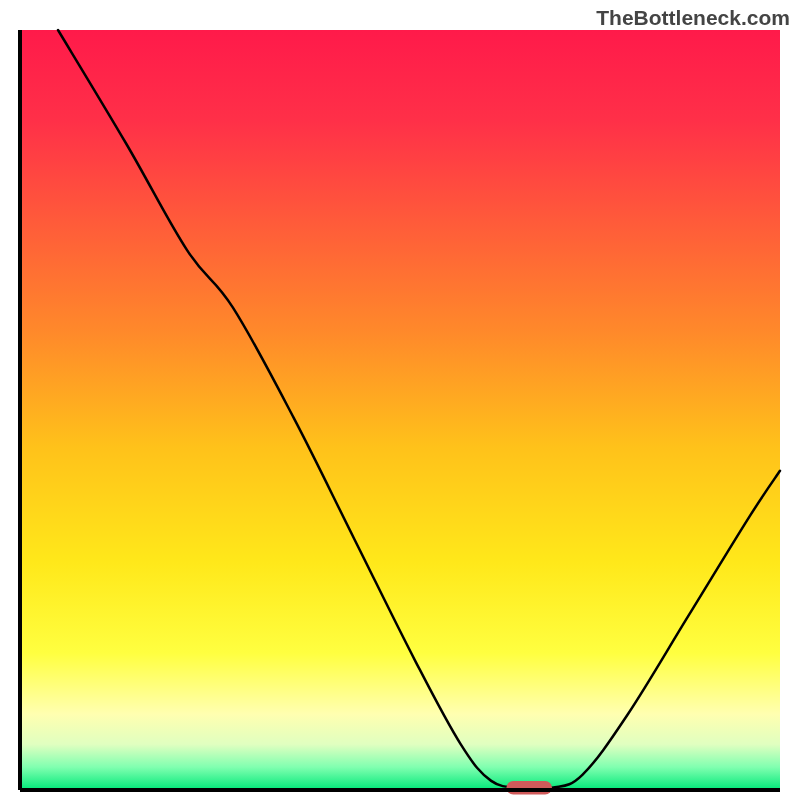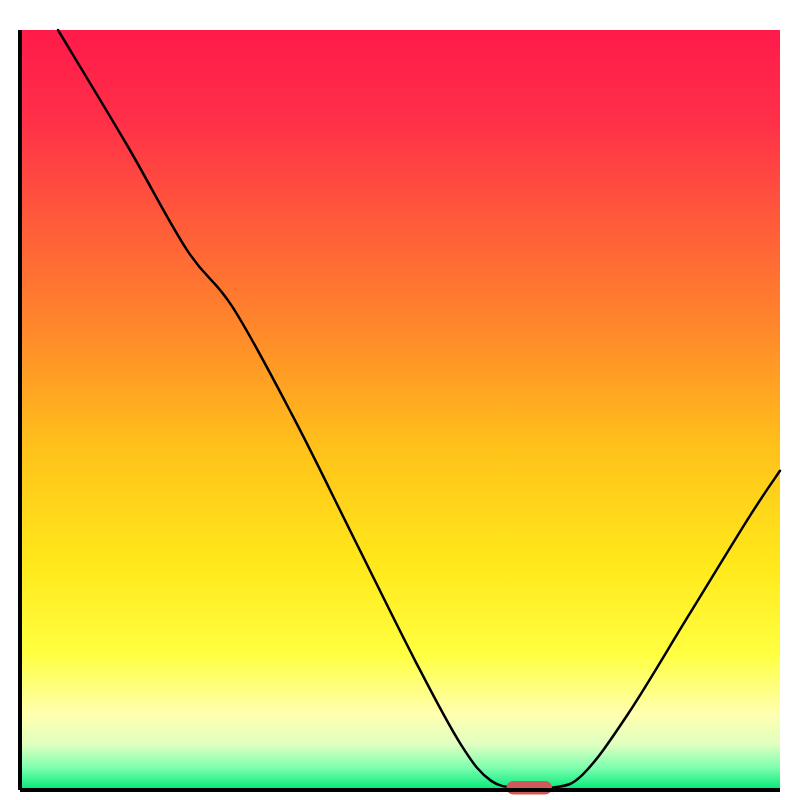--- a/index.html
+++ b/index.html
@@ -25,20 +25,21 @@
     z-index: 10;
   }
   svg {
     display: block;
   }
 </style>
 </head>
 <body>
 
 <div class="chart-container">
+  <div class="watermark">TheBottleneck.com</div>
   <svg id="chart-svg" width="800" height="800">
     <defs>
       <linearGradient id="bg-grad" x1="0" y1="0" x2="0" y2="1">
           <stop offset="0%" stop-color="#ff1a4a"></stop>
           <stop offset="12%" stop-color="#ff3048"></stop>
           <stop offset="25%" stop-color="#ff5a3a"></stop>
           <stop offset="40%" stop-color="#ff8a2a"></stop>
           <stop offset="55.00000000000001%" stop-color="#ffc21a"></stop>
           <stop offset="70%" stop-color="#ffe81a"></stop>
           <stop offset="82%" stop-color="#ffff40"></stop>

